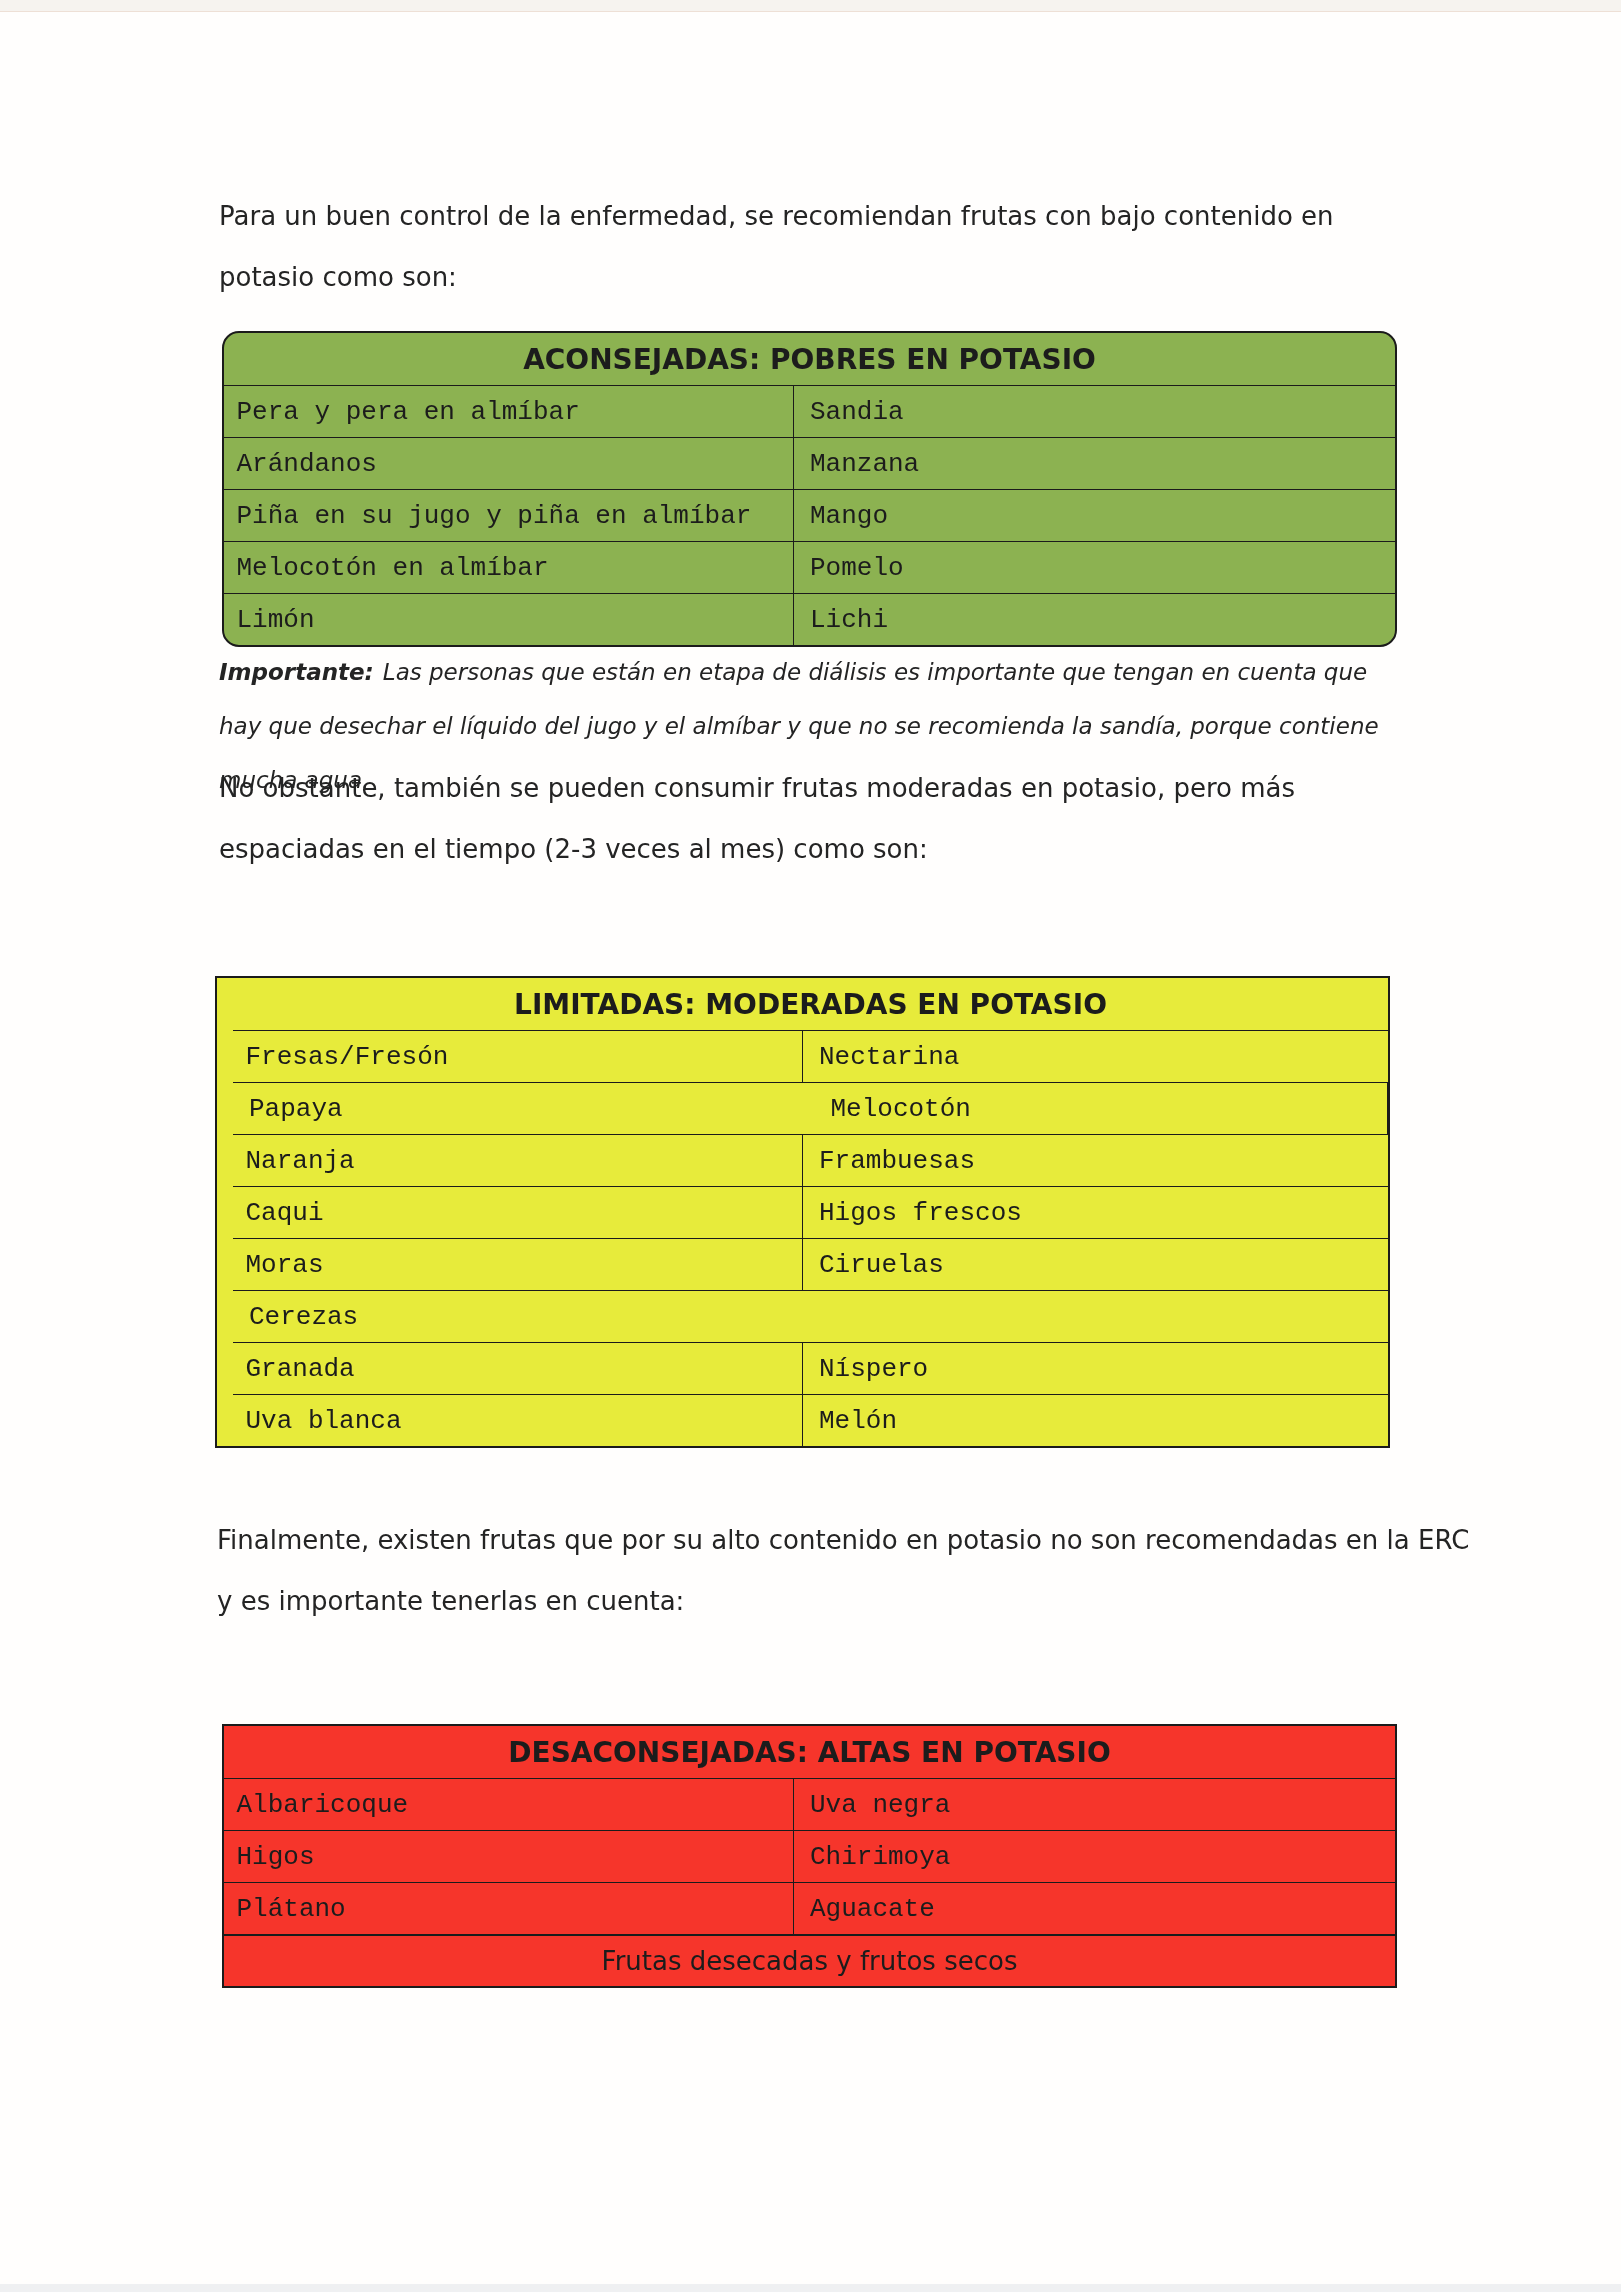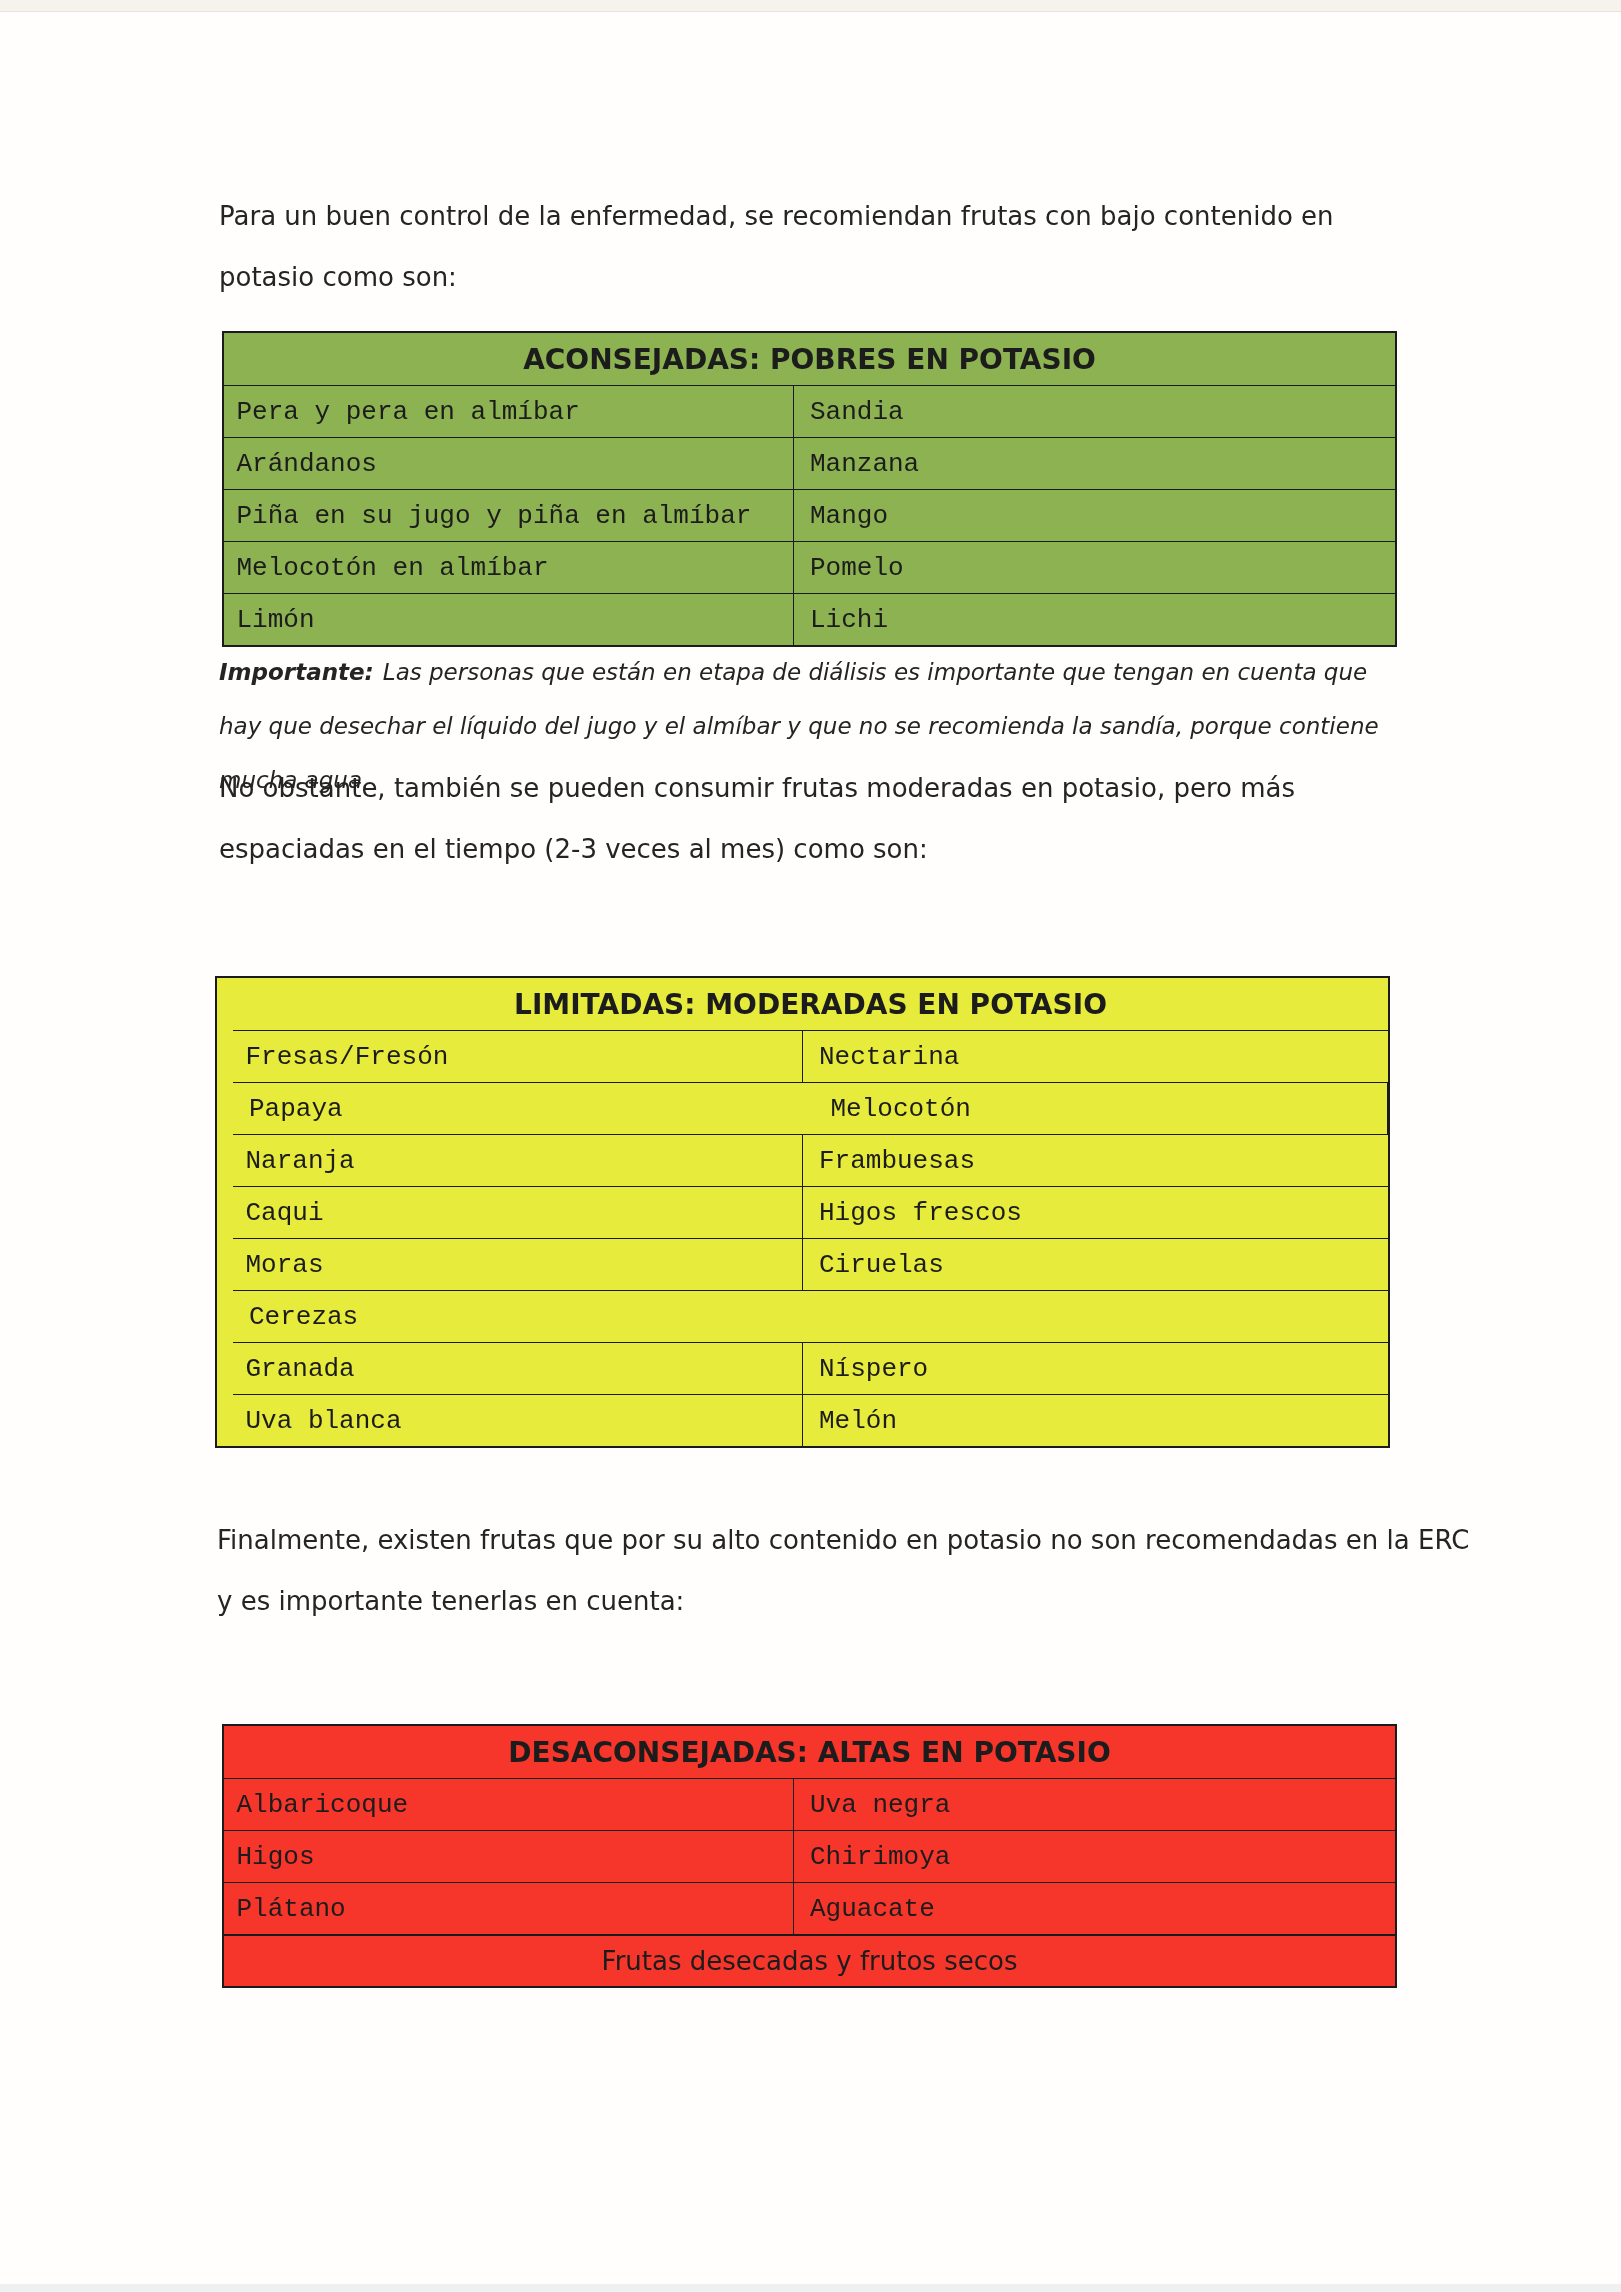--- a/index.html
+++ b/index.html
@@ -77,21 +77,21 @@
   #table-discouraged { left: 222px; top: 1724px; }
 </style>
 </head>
 <body>
 
 <div class="page">
   <div class="edge-top"></div>
 
   <p class="para" id="para-intro">Para un buen control de la enfermedad, se recomiendan frutas con bajo contenido en potasio como son:</p>
 
-  <div class="fruit-table" id="table-advised" style="background-color: rgb(140, 178, 81);">
+  <div class="fruit-table" id="table-advised" style="background-color: rgb(140, 178, 81); border-radius: 17px;">
     <div class="t-header">ACONSEJADAS: POBRES EN POTASIO</div>
     <div class="t-row">
       <div class="t-cell c-left">Pera y pera en almíbar</div>
       <div class="t-cell c-right">Sandia</div>
     </div>
     <div class="t-row">
       <div class="t-cell c-left">Arándanos</div>
       <div class="t-cell c-right">Manzana</div>
     </div>
     <div class="t-row">

